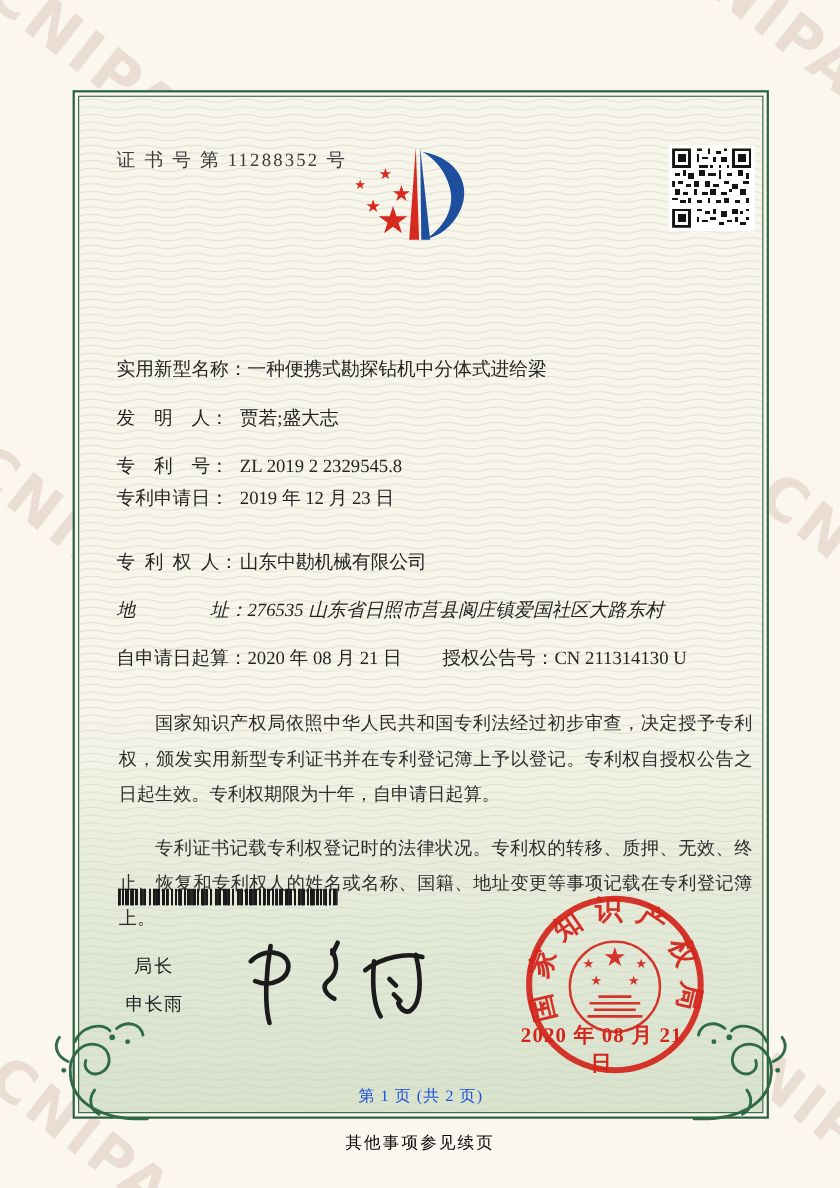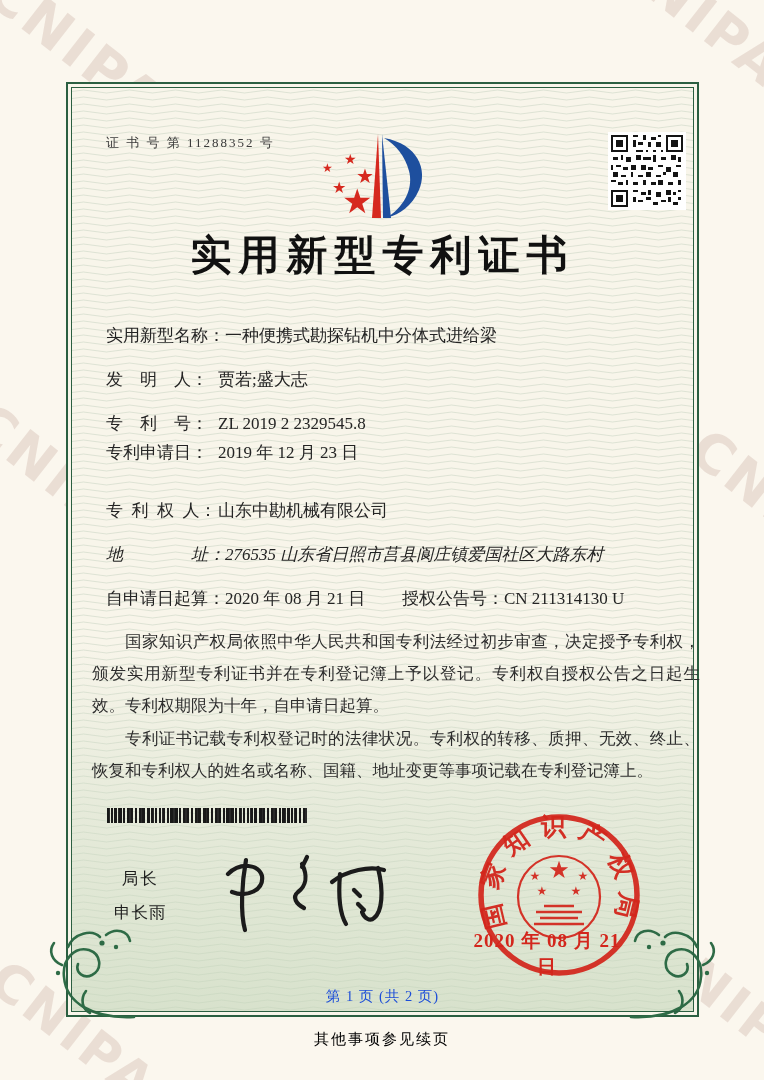--- a/index.html
+++ b/index.html
@@ -12,39 +12,39 @@
   .wm.gray{color:rgba(196,186,174,0.42);}
   
   .frame{position:absolute;left:66px;top:82px;width:629px;height:931px;
          border:2px solid #2b5f41;background:#f8f5ea;}
   .frame::after{content:"";position:absolute;inset:3px;border:1px solid #2b5f41;pointer-events:none;}
   .wavebg{position:absolute;inset:4px;width:calc(100% - 8px);height:calc(100% - 8px);}
   .greentint{position:absolute;inset:4px;
      background:linear-gradient(180deg,rgba(214,226,208,0) 0%,rgba(214,226,208,0) 60%,
                 rgba(204,219,195,0.40) 78%,rgba(196,214,186,0.62) 100%);}
   
-  .certno{position:absolute;left:38px;top:50px;font-size:13px;letter-spacing:2px;color:#3a3a3a;}
+  .certno{position:absolute;left:38px;top:50px;font-size:17px;letter-spacing:2px;color:#3a3a3a;}
   .logo{position:absolute;left:252px;top:44px;width:130px;height:96px;}
   .logo .star{position:absolute;color:#d6291f;line-height:1;font-family:"DejaVu Sans",sans-serif;}
   .qr{position:absolute;left:540px;top:48px;width:78px;height:78px;background:#fff;padding:3px;box-sizing:border-box;}
   .title{position:absolute;left:0;top:144px;width:100%;text-align:center;
          font-size:41px;font-weight:bold;letter-spacing:7px;color:#111;}
   
   .fields{position:absolute;left:38px;top:240px;width:560px;font-size:17px;color:#242424;}
   .frow{position:absolute;left:0;width:100%;white-space:nowrap;}
   .frow:nth-of-type(1){top:0;}  .frow:nth-of-type(2){top:44px;}
   .frow:nth-of-type(3){top:88px;}.frow:nth-of-type(4){top:117px;}
   .frow:nth-of-type(5){top:175px;}.frow:nth-of-type(6){top:219px;font-style:italic;}
   .frow:nth-of-type(7){top:263px;}
   .flabel{display:inline-block;min-width:112px;}
   .pair2{position:absolute;left:296px;top:0;}
   
   .bodytext{position:absolute;left:24px;top:542px;width:608px;font-size:16.5px;
             line-height:1.95;color:#2d2d2d;text-align:justify;}
-  .bodytext p{margin:0;text-indent:2em;}
+  .bodytext p{margin:16px;text-indent:2em;}
   
   .barcode{position:absolute;left:39px;top:724px;width:200px;height:15px;
      background:
        repeating-linear-gradient(90deg,#191919 0 2px,transparent 2px 4px),
        repeating-linear-gradient(90deg,#191919 0 1px,transparent 1px 7px),
        repeating-linear-gradient(90deg,#2a2a2a 0 3px,transparent 3px 11px);}
   
   .sigblock{position:absolute;left:46px;top:784px;font-size:16.5px;color:#1e1e1e;letter-spacing:2px;text-align:center;}
   .sigblock .line2{margin-top:12px;letter-spacing:1px;}
   .sigsvg{position:absolute;left:139px;top:758px;}
@@ -168,21 +168,20 @@
           <rect x="11" y="26" width="2" height="1"></rect>
           <rect x="14" y="25" width="2" height="1"></rect>
           <rect x="17" y="27" width="2" height="1"></rect>
         <rect x="20" y="26" width="2" height="1"></rect>
           <rect x="23" y="25" width="1" height="2"></rect>
           <rect x="25" y="27" width="2" height="1"></rect>
           <rect x="27" y="25" width="1" height="1"></rect>
       </g>
     </svg>
 
-    <div class="title">实用新型专利证书</div>
 
     <div class="fields">
       <div class="frow">
         <span class="flabel">实用新型名称：</span><span class="fvalue">一种便携式勘探钻机中分体式进给梁</span>
       </div>
       <div class="frow">
         <span class="flabel">发　明　人：</span><span class="fvalue">贾若;盛大志</span>
       </div>
       <div class="frow">
         <span class="flabel">专　利　号：</span><span class="fvalue">ZL 2019 2 2329545.8</span>

